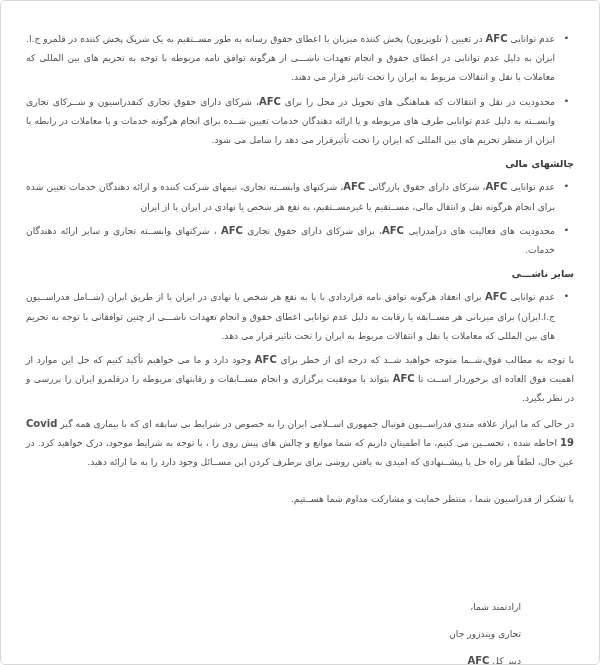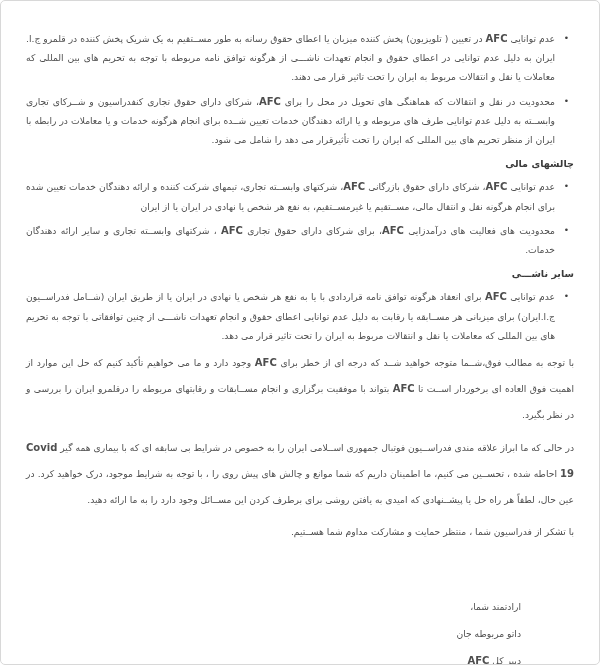--- a/index.html
+++ b/index.html
@@ -31,26 +31,26 @@
   }
   .section-heading{
     font-weight:bold;
     font-size:9.6px;
     color:#3a3a3a;
     line-height:19.2px;
     margin:0 0 4px 0;
   }
   .paragraph{
     text-align:justify;
-    line-height:26px;
+    line-height:19px;
     margin-bottom:7px;
   }
   .closing-line{
     line-height:19.2px;
-    margin-top:9px;
+    margin-top:18px;
   }
   .latin{
     font-weight:bold;
     font-family:"DejaVu Sans",sans-serif;
     font-size:10px;
   }
   .signature{
     position:absolute;
     top:588px;
     right:78px;
@@ -98,17 +98,17 @@
   </div>
 
   <div class="paragraph fa">با توجه به مطالب فوق،شــما  متوجه خواهید شــد که درجه ای از خطر برای <span class="latin">AFC</span> وجود دارد و ما می خواهیم تأکید کنیم که حل این موارد از اهمیت فوق العاده ای برخوردار اســت تا <span class="latin">AFC</span> بتواند با موفقیت برگزاری  و انجام مســابقات و رقابتهای مربوطه را درقلمرو ایران را بررسی و در نظر بگیرد.</div>
 
   <div class="paragraph fa">در حالی که ما ابراز علاقه مندی فدراســیون فوتبال جمهوری اســلامی ایران  را به خصوص در شرایط بی سابقه ای که با بیماری همه گیر <span class="latin">Covid</span> <span class="latin">19</span>  احاطه شده ، تحســین می کنیم، ما اطمینان داریم که  شما موانع و چالش های پیش روی را ، با توجه به شرایط موجود،  درک خواهید کرد. در عین حال، لطفاً هر راه حل یا پیشــنهادی که  امیدی به یافتن روشی برای برطرف کردن  این مســائل وجود دارد را به ما ارائه دهید.</div>
 
   <div class="closing-line fa">با تشکر از فدراسیون شما ،  منتظر حمایت و مشارکت مداوم شما هســتیم.</div>
 
   <div class="signature">
     <div class="sig-line fa">ارادتمند شما،</div>
-    <div class="sig-line fa">داتو مربوطه جان</div>
+    <div class="sig-line fa">تجاری ویندزور جان</div>
     <div class="sig-line fa">دبیر کل <span class="latin">AFC</span></div>
   </div>
 
 </div>
 
 </body></html>

